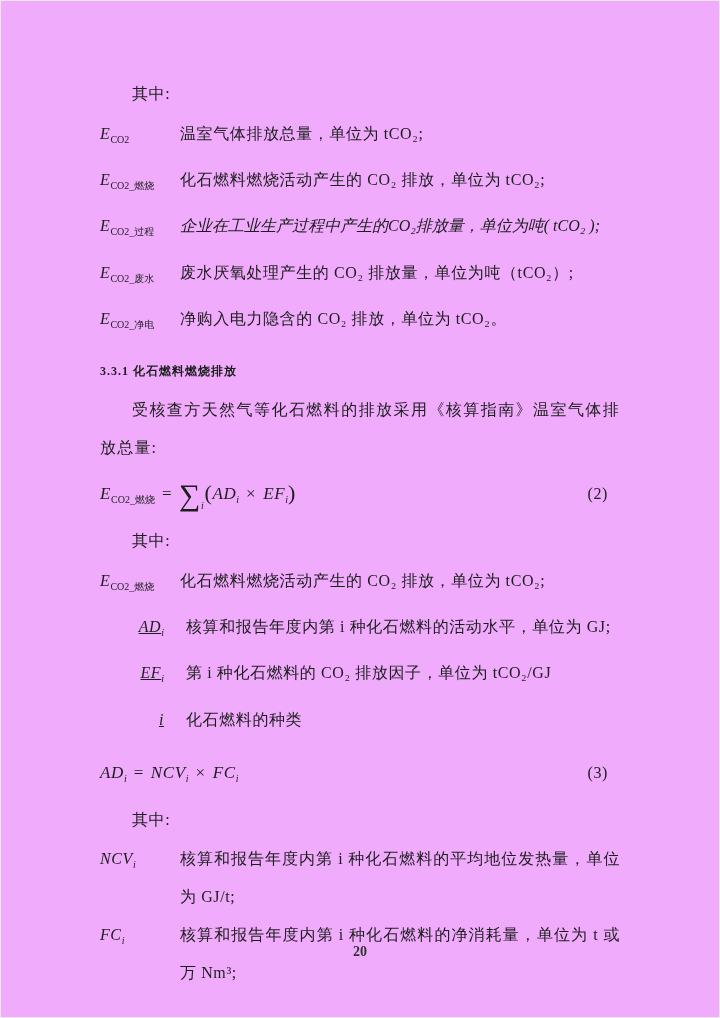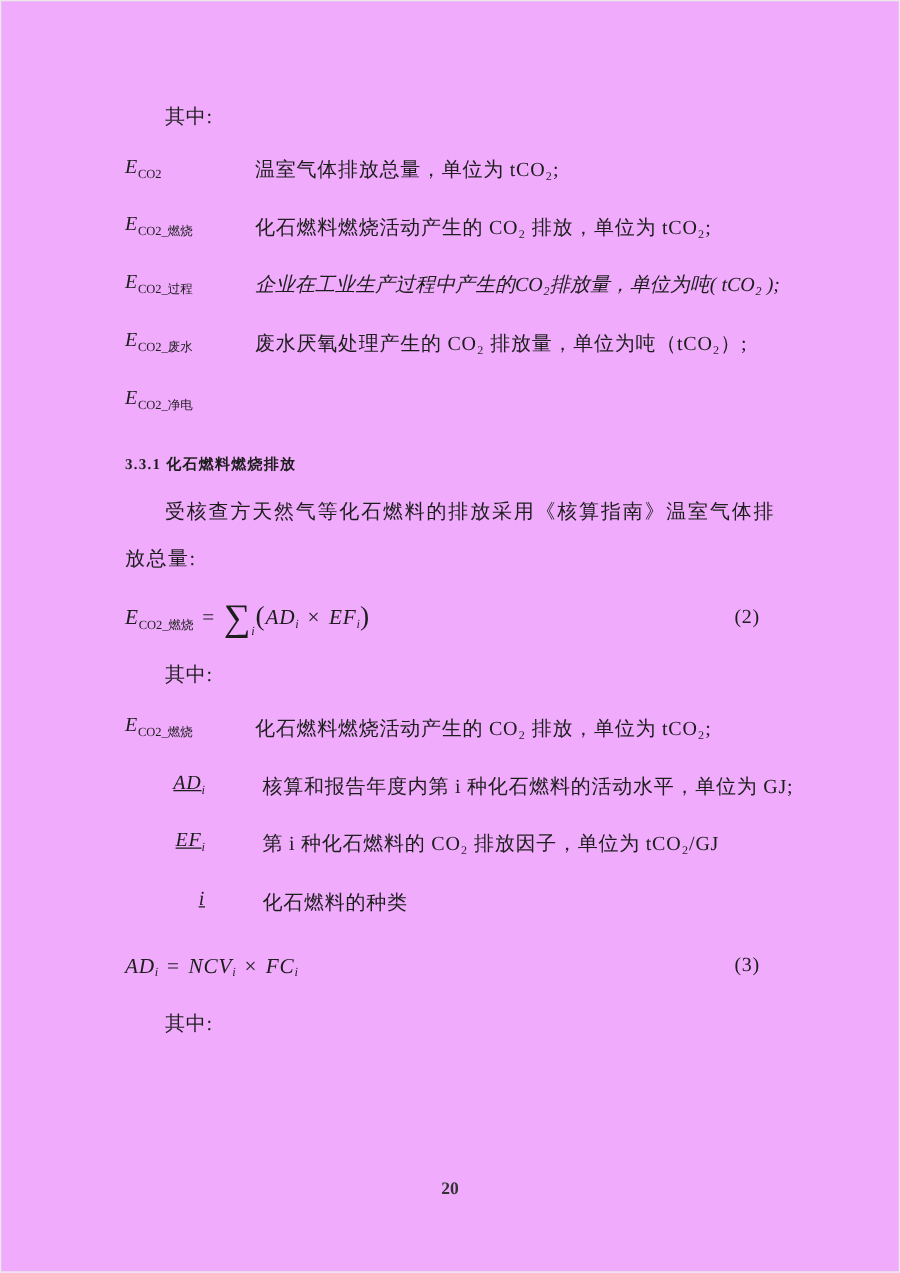--- a/index.html
+++ b/index.html
@@ -22,22 +22,21 @@
     overflow: hidden;
   }
   .intro {
     text-indent: 2em;
     line-height: 40px;
   }
   
   .def-row {
     display: flex;
     line-height: 40px;
-    align-items: center;
-    gap: 24px;
+    align-items: flex-start;
   }
   .def-term {
     width: 80px;
     flex: none;
     font-style: italic;
   }
   .def-term sub {
     font-style: normal;
     font-size: 10px;
     letter-spacing: 0;
@@ -141,20 +140,21 @@
     <div class="def-row nowrap">
       <span class="def-term"><span>E</span><sub>CO2_过程</sub></span>
       <span class="def-desc" style="letter-spacing:0;font-style:italic;">企业在工业生产过程中产生的CO₂排放量，单位为吨( tCO₂ );</span>
     </div>
     <div class="def-row nowrap">
       <span class="def-term"><span>E</span><sub>CO2_废水</sub></span>
       <span class="def-desc">废水厌氧处理产生的 CO₂ 排放量，单位为吨（tCO₂）;</span>
     </div>
     <div class="def-row nowrap">
       <span class="def-term"><span>E</span><sub>CO2_净电</sub></span>
+      <span class="def-desc">净购入电力隐含的 CO₂ 排放，单位为 tCO₂。</span>
     </div>
   </div>
 
   <div class="heading">3.3.1 化石燃料燃烧排放</div>
   <div class="para">受核查方天然气等化石燃料的排放采用《核算指南》温室气体排放总量:</div>
 
   <div class="equation">
     <span class="eq-body">
       <span class="var">E</span>
         <span class="eq-sub">CO2_燃烧</span>
@@ -202,16 +202,26 @@
         <span class="eq-sub italic">i</span>
       <span class="op">×</span>
       <span class="var">FC</span>
         <span class="eq-sub italic">i</span>
     </span>
     <span class="eq-num">(3)</span>
   </div>
 
   <div class="intro">其中:</div>
 
+  <div>
+    <div class="def-row wrap2">
+      <span class="def-term sub-italic"><span>NCV</span><sub>i</sub></span>
+      <span class="def-desc">核算和报告年度内第 i 种化石燃料的平均地位发热量，单位为 GJ/t;</span>
+    </div>
+    <div class="def-row wrap2">
+      <span class="def-term sub-italic"><span>FC</span><sub>i</sub></span>
+      <span class="def-desc">核算和报告年度内第 i 种化石燃料的净消耗量，单位为 t 或万 Nm³;</span>
+    </div>
+  </div>
 
   <div class="page-number">20</div>
 
 </div>
 
 </body></html>

